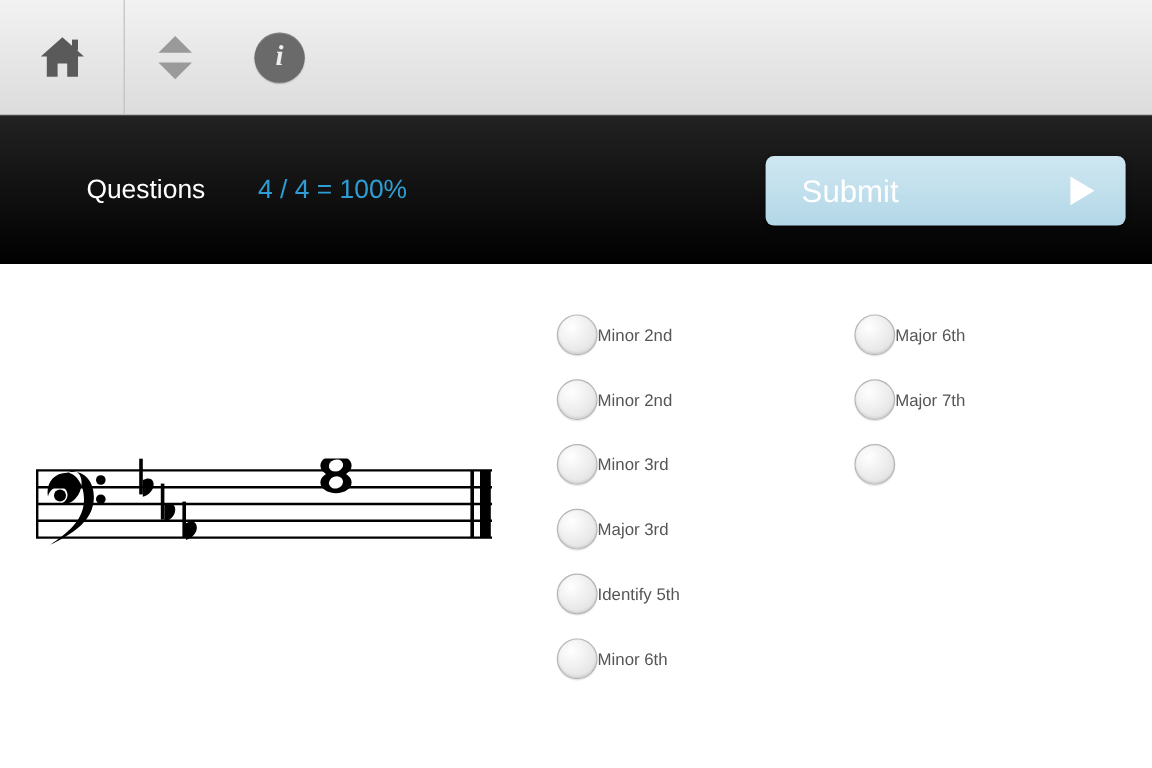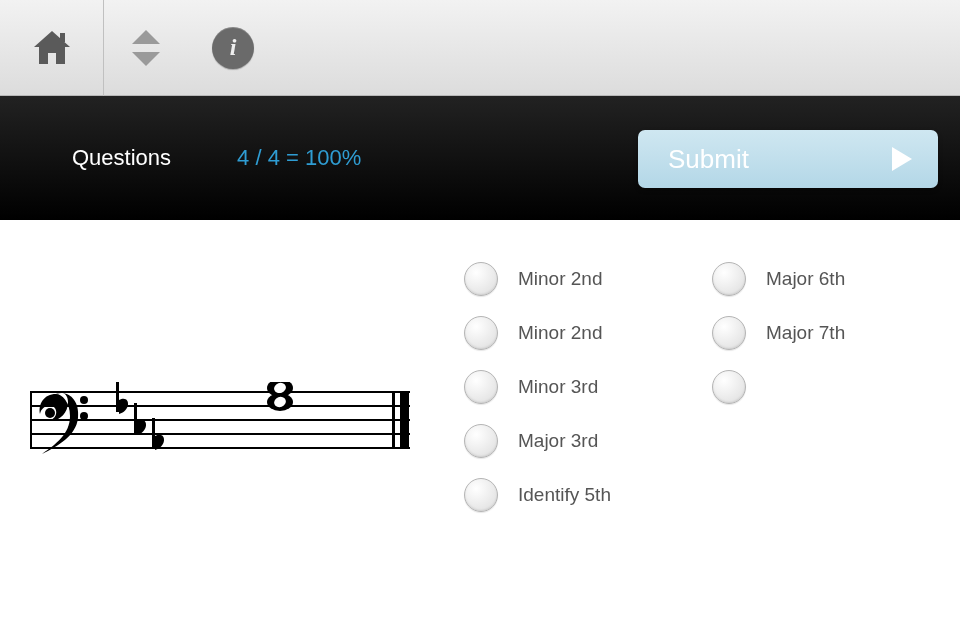--- a/index.html
+++ b/index.html
@@ -30,21 +30,21 @@
   .info-circle {
     width: 42px; height: 42px; border-radius: 50%; background: #6a6a6a;
     display:flex; align-items:center; justify-content:center;
     color:#eee; font-family: Georgia, 'Times New Roman', serif; font-style: italic; font-weight: bold; font-size: 24px;
     box-shadow: inset 0 1px 0 rgba(255,255,255,.2), 0 1px 1px rgba(0,0,0,.25);
   }
 
   .blackbar {
     height: 124px;
     background: linear-gradient(#222, #000);
-    display:flex; align-items:center; position:relative;gap:22px;
+    display:flex; align-items:center; position:relative;
   }
   .questions-label { color: #fff; font-size: 22px; font-weight: 400; margin-left: 72px; }
   .score { color: #2f9dd3; font-size: 22px; margin-left: 44px; font-weight: 400; }
   .submit-btn {
     position:absolute; right: 22px; top: 34px;
     width: 300px; height: 58px; border-radius: 7px;
     background: linear-gradient(#cfe7f1, #b3d7e7);
     display:flex; align-items:center; justify-content:flex-start;
     color:#fff; font-size: 26px; font-weight: 300;
     box-shadow: 0 2px 4px rgba(0,0,0,.35);
@@ -61,21 +61,21 @@
   .answers-area { flex: 1; display:flex; padding-left: 40px; }
   .col { width: 248px; }
   .opt { display:flex; align-items:center; height: 54px; cursor:pointer; }
   .radio {
     width: 34px; height: 34px; border-radius: 50%;
     background: radial-gradient(circle at 35% 30%, #fff, #dcdcdc);
     border: 1px solid #b5b5b5;
     box-shadow: inset 0 -1px 2px rgba(0,0,0,.1), 0 1px 1px rgba(0,0,0,.1);
     flex-shrink:0;
   }
-  .opt-label { margin-left: 20px; font-size: 19px; color:#555; }
+  .opt-label { margin-left: 0; font-size: 14px; color:#555; }
 
   svg { display:block; }
 </style>
 </head>
 <body>
 
 <div class="topbar">
   <div class="home-cell">
     <svg width="44" height="40" viewBox="0 0 44 40">
       <path d="M22 3 L40 19 L35 19 L35 36 L26 36 L26 25 L18 25 L18 36 L9 36 L9 19 L4 19 Z" fill="#5a5a5a"></path>
@@ -184,20 +184,24 @@
           <div class="opt-label">Minor 3rd</div>
         </div>
       <div class="opt">
           <div class="radio"></div>
           <div class="opt-label">Major 3rd</div>
         </div>
       <div class="opt">
           <div class="radio"></div>
           <div class="opt-label">Identify 5th</div>
         </div>
+      <div class="opt">
+          <div class="radio"></div>
+          <div class="opt-label">Minor 6th</div>
+        </div>
     </div>
     <div class="col">
       <div class="opt">
           <div class="radio"></div>
           <div class="opt-label">Major 6th</div>
         </div>
       <div class="opt">
           <div class="radio"></div>
           <div class="opt-label">Major 7th</div>
         </div>

